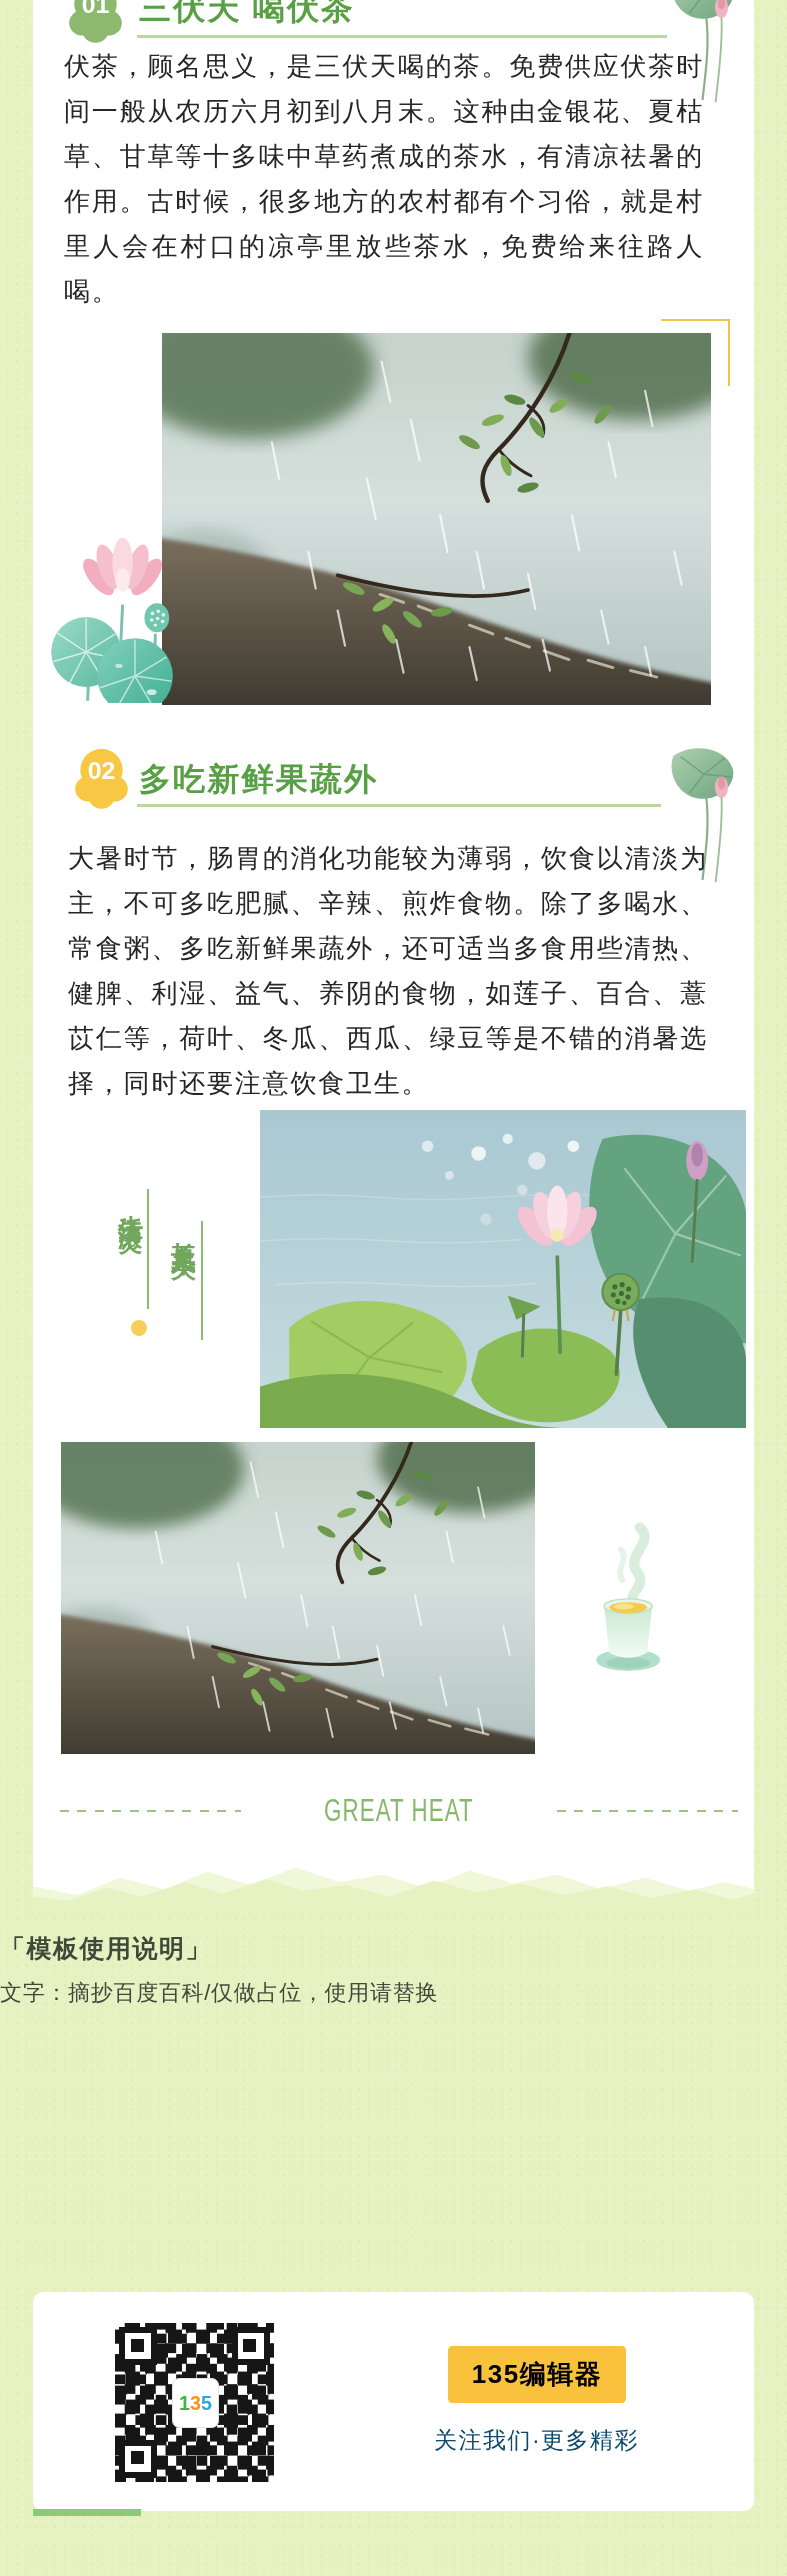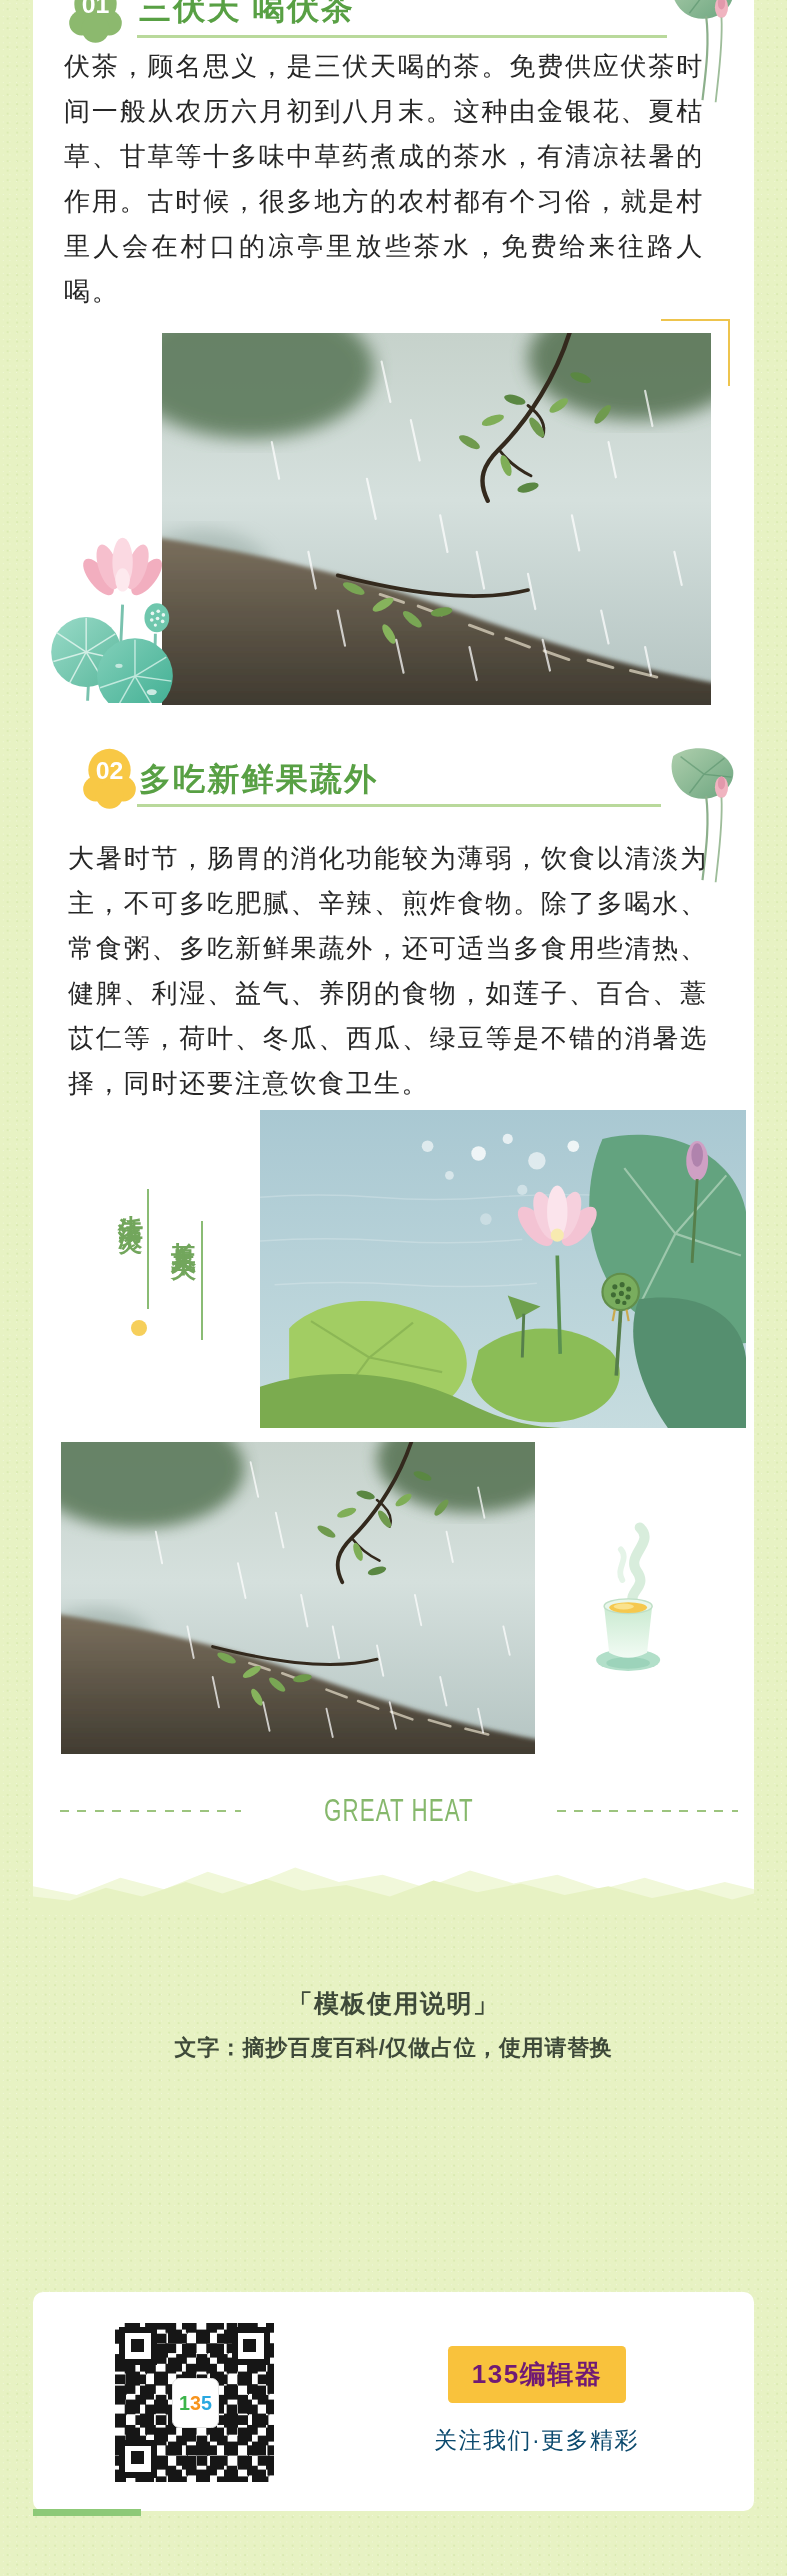--- a/index.html
+++ b/index.html
@@ -24,38 +24,38 @@
   .photo svg{display:block;width:100%;height:100%;}
   
   .vtext{writing-mode:vertical-rl;text-orientation:upright;font-size:25px;letter-spacing:4.4px;color:#72a65c;font-weight:bold;}
   .vline{width:2.2px;background:#8abc74;}
   .vdot{width:16px;height:16px;border-radius:50%;background:#f6cf5b;}
   
   .divider{width:678px;height:34px;display:flex;align-items:center;gap:47px;}
   .dash{flex:1;height:2.9px;background:repeating-linear-gradient(90deg,#9cc47e 0 8.7px,transparent 8.7px 17.5px);}
   .div-label{margin:0 7.3px;font-size:31px;color:#86b86c;letter-spacing:1.5px;transform:scaleX(.72);white-space:nowrap;}
   
-  .note{left:0;top:1989px;width:787px;text-align:center;color:#3e4939;z-index:2;}
+  .note{left:0;top:1934px;width:787px;text-align:left;color:#3e4939;z-index:2;}
   .note-title{font-size:25px;font-weight:bold;height:29px;line-height:29px;margin-bottom:5.8px;letter-spacing:1.5px;}
-  .note-line{font-size:22px;line-height:47px;letter-spacing:0.7px;font-weight:bold;}
+  .note-line{font-size:22px;line-height:47px;letter-spacing:0.7px;}
   
   .fcard{left:33px;top:2292px;width:721px;height:219px;background:#ffffff;border-radius:10.2px;z-index:2;}
   .qr{left:82px;top:31px;width:159px;height:159px;background-color:#ffffff;
       background-image:repeating-conic-gradient(#161616 0 25%,transparent 0 50%),
                        repeating-conic-gradient(#161616 0 25%,transparent 0 50%);
       background-size:20.4px 20.4px,28px 28px;background-position:0 0,11px 6.6px;}
   .finder{position:absolute;width:38px;height:38px;background:#fff;border:6.6px solid #161616;box-sizing:border-box;}
   .finder i{display:block;width:13px;height:13px;background:#161616;margin:5.8px;}
   .qr-logo{left:57px;top:55px;width:45px;height:48px;background:#fff;border:1.5px solid #e4e4e4;border-radius:7.3px;
            display:flex;align-items:center;justify-content:center;font-size:19.7px;font-weight:bold;}
   .qr-logo b:nth-child(1){color:#3cb54a;}
   .qr-logo b:nth-child(2){color:#f7941d;}
   .qr-logo b:nth-child(3){color:#29a8e0;}
   .fbtn{left:415px;top:54px;width:178px;height:57px;background:#f9c23c;border-radius:4.4px;border:none;
-        color:#701a75;font-size:26px;font-weight:bold;letter-spacing:1.5px;display:flex;align-items:center;justify-content:center;cursor:pointer;
+        color:#000000;font-size:26px;font-weight:bold;letter-spacing:1.5px;display:flex;align-items:center;justify-content:center;cursor:pointer;
         font-family:"Liberation Sans","DejaVu Sans",sans-serif;}
   .fcaption{left:371px;top:133px;width:265px;text-align:center;font-size:23px;color:#0c4a6e;letter-spacing:1.5px;}
   .greenbar{left:33px;top:2509px;width:108px;height:6.6px;background:#8dc977;z-index:3;}
 </style>
 </head>
 <body>
 
 <svg width="0" height="0" style="position:absolute" aria-hidden="true">
   <defs>
     <linearGradient id="skyg" x1="0" y1="0" x2="0" y2="1">
@@ -314,21 +314,21 @@
           <ellipse cx="72" cy="92" rx="13" ry="30" fill="#f2aebf" transform="rotate(-38 72 92)"></ellipse>
           <ellipse cx="138" cy="92" rx="13" ry="30" fill="#f2aebf" transform="rotate(38 138 92)"></ellipse>
           <ellipse cx="85" cy="78" rx="13" ry="32" fill="#f6bfcd" transform="rotate(-18 85 78)"></ellipse>
           <ellipse cx="125" cy="78" rx="13" ry="32" fill="#f6bfcd" transform="rotate(18 125 78)"></ellipse>
           <ellipse cx="105" cy="72" rx="14" ry="34" fill="#fbd9e2"></ellipse>
           <ellipse cx="105" cy="96" rx="10" ry="16" fill="#fde9ee"></ellipse>
         </g>
       </svg>
     </div>
 
-    <div class="abs" style="left:48px;top:777px;text-decoration:underline;">
+    <div class="abs" style="left:40px;top:777px;text-decoration:underline;">
       <svg class="badge" viewBox="0 0 78 86">
         <g fill="#f8c845">
           <circle cx="39" cy="30" r="29"></circle>
             <circle cx="20" cy="56" r="17"></circle>
           <circle cx="58" cy="56" r="17"></circle>
             <circle cx="39" cy="64" r="19"></circle>
         </g>
         <text x="39" y="43" text-anchor="middle" fill="#ffffff" font-size="34" font-weight="bold">02</text>
       </svg>
     </div>

